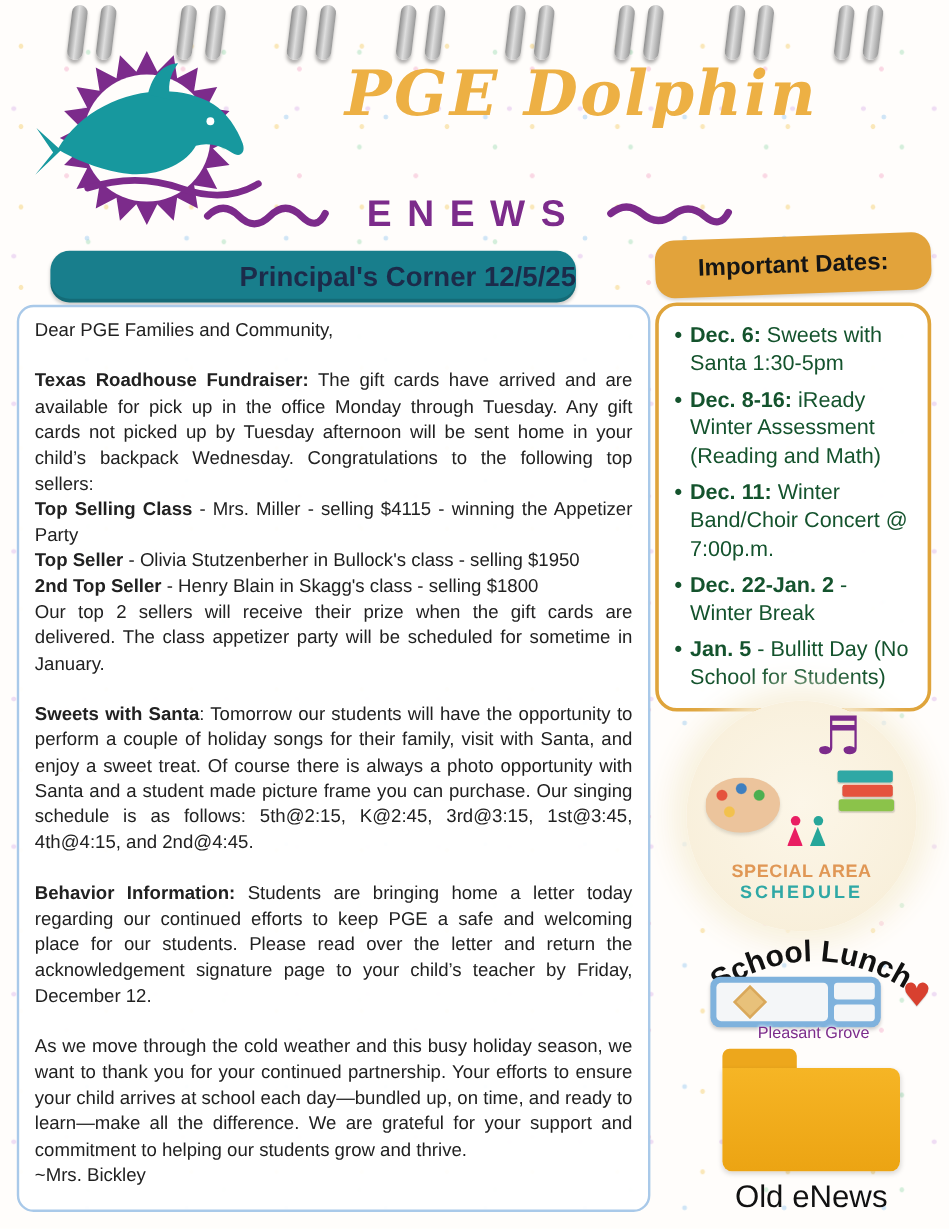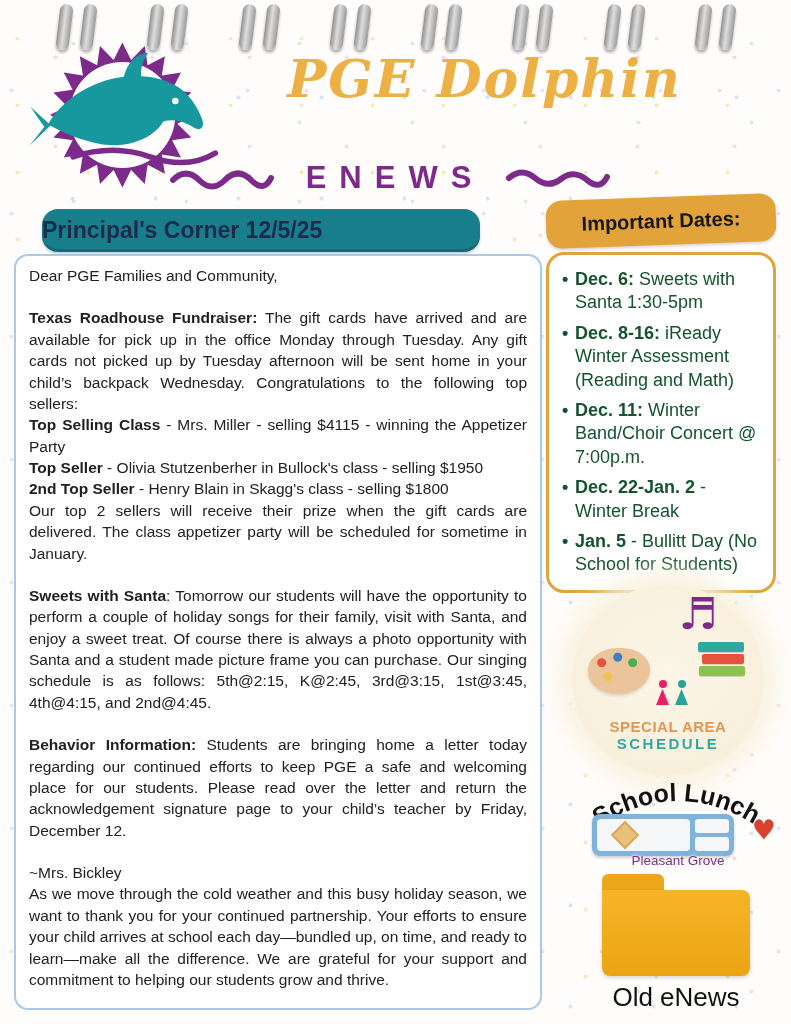--- a/index.html
+++ b/index.html
@@ -32,21 +32,21 @@
     font-family:"DejaVu Serif", serif; font-style:italic; font-weight:bold;
     font-size:52px; color:#EDB044; letter-spacing:2px; white-space:nowrap;
   }
   .enews-row { position:absolute; left:130px; top:158px; width:520px; height:40px;
     display:flex; align-items:center; justify-content:center; gap:18px; }
   .squiggle { width:112px; height:30px; }
   .enews-text { font-size:31px; font-weight:bold; letter-spacing:13px; color:#7C2B8B; padding-left:10px; }
   
   .pc-pill {
     position:absolute; left:42px; top:209px; width:438px; height:43px;
-    background:#187E8C; border-radius:16px; display:flex; align-items:center; justify-content:flex-start;
+    background:#187E8C; border-radius:16px; display:flex; align-items:center; justify-content:flex-end;
     box-shadow: inset 0 -3px 0 rgba(0,0,0,.15), 0 2px 3px rgba(0,0,0,.2);
   }
   .pc-pill span { font-size:23px; font-weight:bold; color:#1C2B4A; }
   .main-box {
     position:absolute; left:14px; top:254px; width:528px; height:756px;
     border:2px solid #A9C9E9; border-radius:14px; background:rgba(255,255,255,.96);
     padding:9px 13px; font-size:15.5px; line-height:1.38; color:#212121; text-align:justify;
     overflow:hidden;
   }
   .main-box p.gap { margin-bottom:21px; }
@@ -186,22 +186,22 @@
 
   <div class="main-box">
     <p class="gap">Dear PGE Families and Community,</p>
     <p><span class="lead u">Texas Roadhouse Fundraiser:</span><span> The gift cards have arrived and are available for pick up in the office Monday through Tuesday. Any gift cards not picked up by Tuesday afternoon will be sent home in your child’s backpack Wednesday. Congratulations to the following top sellers:</span></p>
     <p><span class="lead">Top Selling Class</span><span> - Mrs. Miller - selling $4115 - winning the Appetizer Party</span></p>
     <p><span class="lead">Top Seller</span><span> - Olivia Stutzenberher in Bullock's class - selling $1950</span></p>
     <p><span class="lead">2nd Top Seller</span><span> - Henry Blain in Skagg's class - selling $1800</span></p>
     <p class="gap">Our top 2 sellers will receive their prize when the gift cards are delivered. The class appetizer party will be scheduled for sometime in January.</p>
     <p class="gap"><span class="lead u">Sweets with Santa</span><span>: Tomorrow our students will have the opportunity to perform a couple of holiday songs for their family, visit with Santa, and enjoy a sweet treat. Of course there is always a photo opportunity with Santa and a student made picture frame you can purchase. Our singing schedule is as follows: 5th@2:15, K@2:45, 3rd@3:15, 1st@3:45, 4th@4:15, and 2nd@4:45.</span></p>
     <p class="gap"><span class="lead u">Behavior Information:</span><span> Students are bringing home a letter today regarding our continued efforts to keep PGE a safe and welcoming place for our students. Please read over the letter and return the acknowledgement signature page to your child’s teacher by Friday, December 12.</span></p>
+    <p>As we move through the cold weather and this busy holiday season, we want to thank you for your continued partnership. Your efforts to ensure your child arrives at school each day—bundled up, on time, and ready to learn—make all the difference. We are grateful for your support and commitment to helping our students grow and thrive.</p>
     <p>~Mrs. Bickley</p>
-    <p>As we move through the cold weather and this busy holiday season, we want to thank you for your continued partnership. Your efforts to ensure your child arrives at school each day—bundled up, on time, and ready to learn—make all the difference. We are grateful for your support and commitment to helping our students grow and thrive.</p>
   </div>
 
   <div class="dates-pill">
     <span>Important Dates:</span>
   </div>
   <div class="dates-box">
     <ul>
       <li><span class="lead">Dec. 6:</span><span> Sweets with Santa 1:30-5pm</span></li>
       <li><span class="lead">Dec. 8-16:</span><span> iReady Winter Assessment (Reading and Math)</span></li>
       <li><span class="lead">Dec. 11:</span><span> Winter Band/Choir Concert @ 7:00p.m.</span></li>

